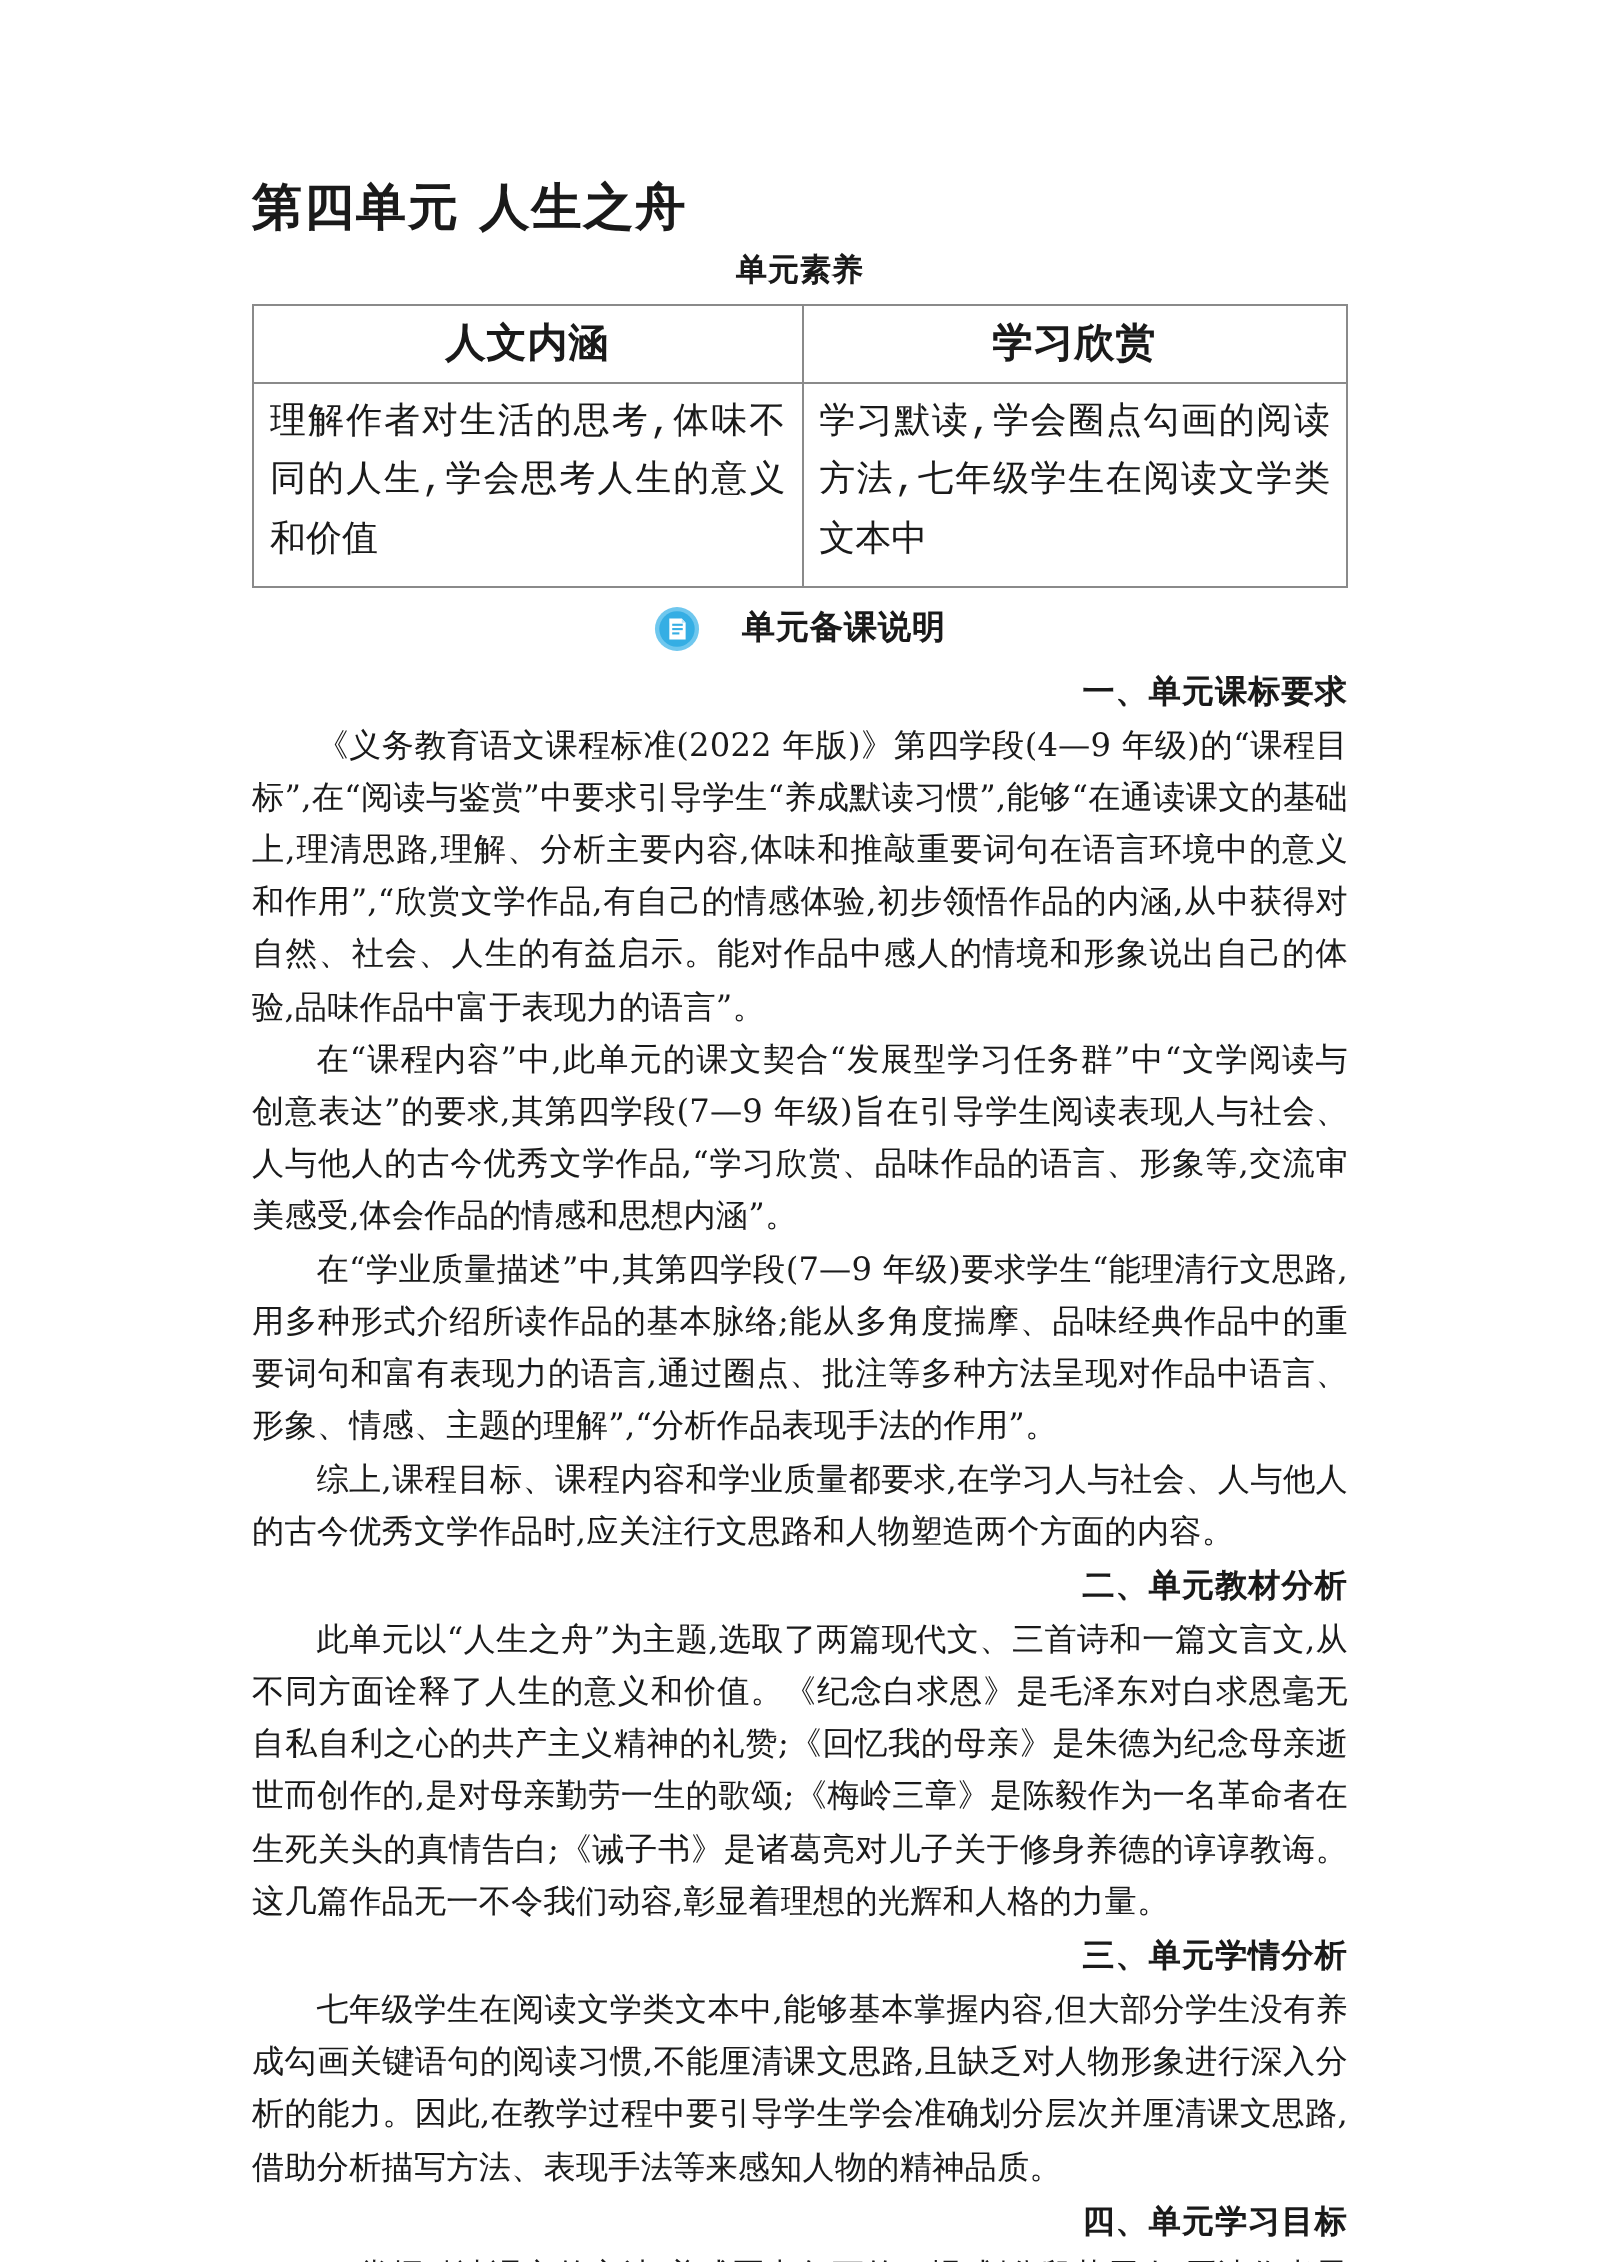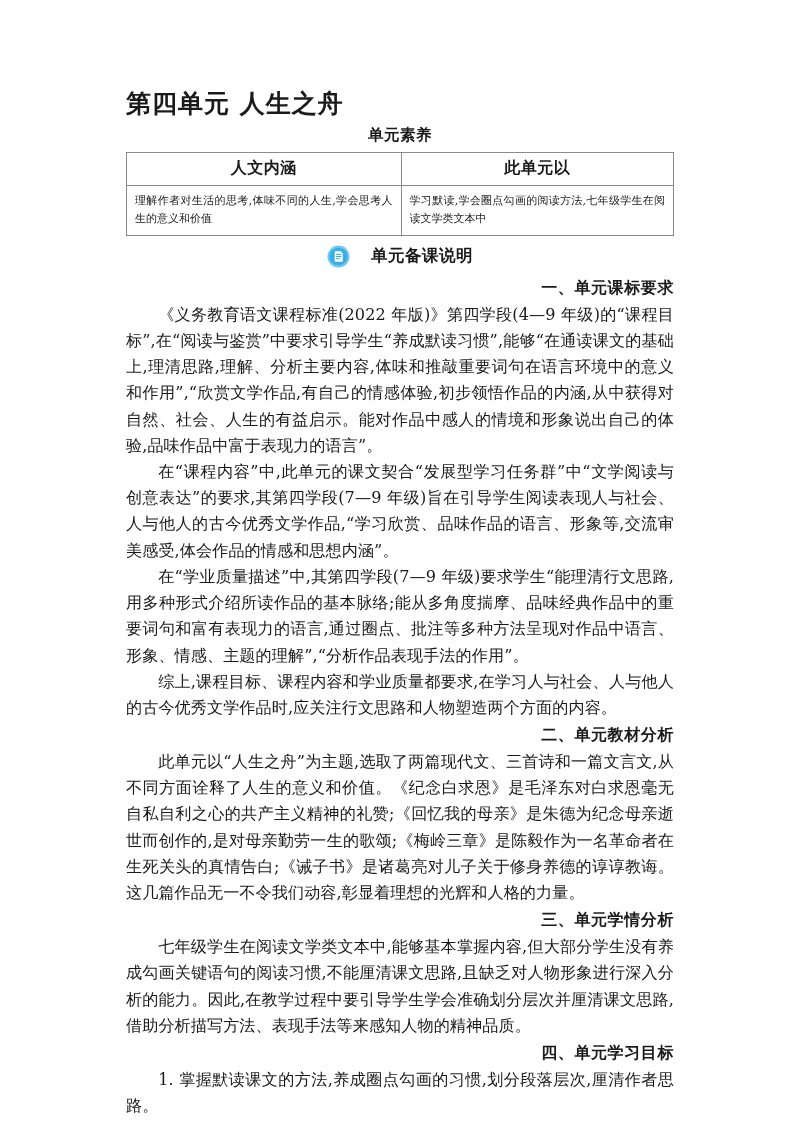--- a/index.html
+++ b/index.html
@@ -56,32 +56,33 @@
     table-layout: fixed;
     margin: 0 0 9px 0;
   }
   .unit-table th, .unit-table td {
     border: 1px solid #8a8a8a;
     vertical-align: top;
   }
   .unit-table th {
     font-family: "DejaVu Sans", "Liberation Sans", sans-serif;
     font-weight: bold;
-    font-size: 16px;
+    font-size: 20px;
     text-align: center;
     padding: 5px 4px 6px 4px;
     letter-spacing: 0.5px;
     margin-left: 32px;
   }
   .unit-table td {
-    font-size: 11px;
+    font-size: 18px;
     line-height: 1.62;
     padding: 6px 8px 7px 8px;
     text-align: justify;
     text-justify: inter-ideograph;
+    font-family: Liberation Mono, monospace;
   }
   .unit-table col.c1 { width: 50.2%; }
   .unit-table col.c2 { width: 49.8%; }
 
   
   .banner {
     display: flex;
     align-items: center;
     justify-content: center;
     gap: 21px;
@@ -131,21 +132,21 @@
     <div class="doc-subtitle">单元素养</div>
 
     <table class="unit-table">
       <colgroup>
           <col class="c1">
           <col class="c2">
         </colgroup>
       <thead>
         <tr>
           <th>人文内涵</th>
-          <th>此单元以</th>
+          <th>学习欣赏</th>
         </tr>
       </thead>
       <tbody>
         <tr>
           <td>理解作者对生活的思考,体味不同的人生,学会思考人生的意义和价值</td>
           <td>学习默读,学会圈点勾画的阅读方法,七年级学生在阅读文学类文本中</td>
         </tr>
       </tbody>
     </table>
 

